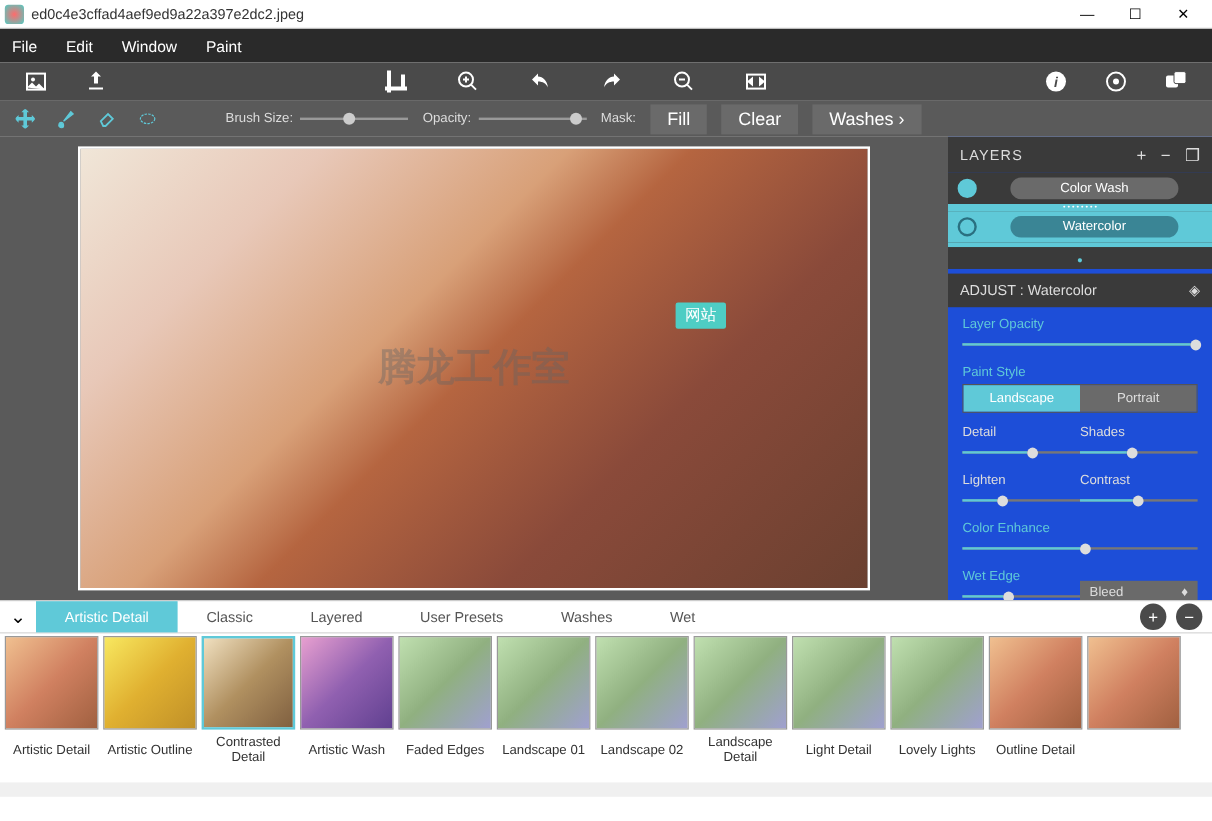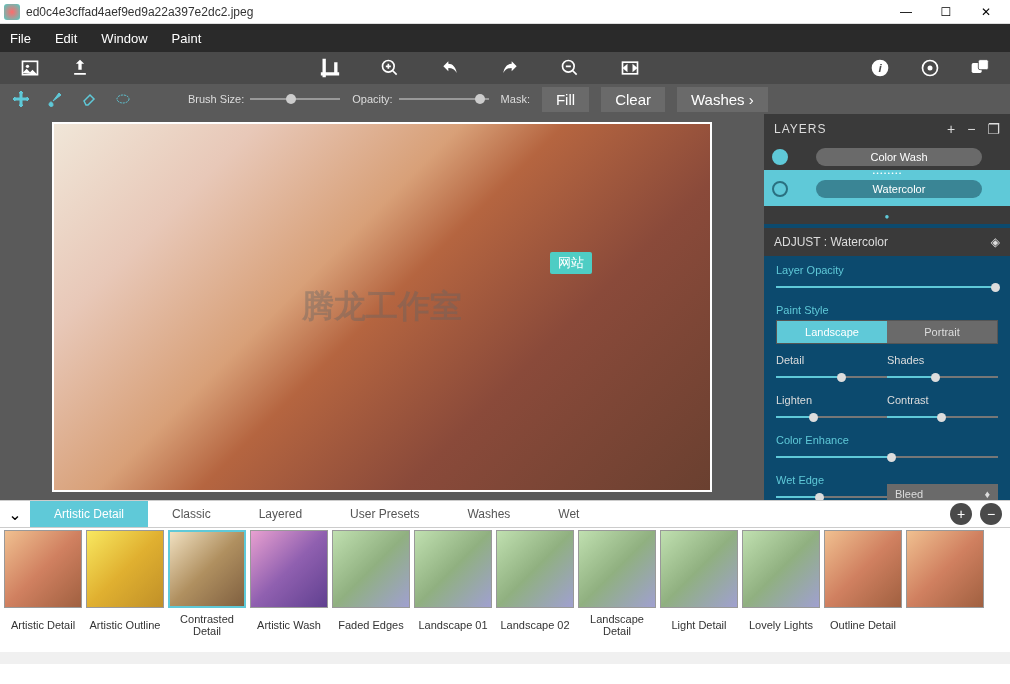--- a/index.html
+++ b/index.html
@@ -34,21 +34,21 @@
 .mask-btn { background: #6a6a6a; border: none; color: #fff; padding: 4px 14px; font-size: 15px; cursor: pointer; }
 
 
 .content { display: flex; height: 386px; }
 .canvas-area { flex: 1; background: #5a5a5a; display: flex; align-items: center; justify-content: center; padding: 20px; }
 .canvas { width: 660px; height: 370px; background: linear-gradient(135deg, #f0e6d8 0%, #e8c8b8 20%, #d8a078 40%, #b56540 50%, #8a4a3a 70%, #6a4030 100%); position: relative; border: 2px solid #fff; overflow: hidden; }
 .canvas-overlay { position: absolute; top: 50%; left: 50%; transform: translate(-50%, -50%); font-size: 32px; color: rgba(100,100,100,0.4); font-weight: bold; }
 .canvas-badge { position: absolute; top: 35%; right: 18%; background: #4ecdc4; color: #fff; padding: 2px 8px; font-size: 13px; border-radius: 2px; }
 
 
-.right-panel { width: 246px; background: #0c4a6e; color: #ddd; font-size: 12px; overflow: hidden; }
+.right-panel { width: 220px; background: #1d4ed8; color: #ddd; font-size: 12px; overflow: hidden; }
 .layers-header { height: 30px; background: #3a3a3a; display: flex; align-items: center; padding: 0 10px; justify-content: space-between; }
 .layers-header .title { font-size: 12px; letter-spacing: 1px; }
 .layers-tools { display: flex; gap: 12px; }
 .layers-tools span { cursor: pointer; font-size: 14px; }
 .layer-list { background: #3a3a3a; }
 .layer-item { display: flex; align-items: center; padding: 4px 8px; gap: 8px; }
 .layer-item.active { background: #5fc9d8; }
 .layer-eye { width: 16px; height: 16px; border: 2px solid #5fc9d8; border-radius: 50%; }
 .layer-item.active .layer-eye { border-color: #2a7080; }
 .layer-pill { flex: 1; background: #6a6a6a; border-radius: 10px; padding: 3px 0; text-align: center; font-size: 11px; color: #fff; margin: 0 20px; }

